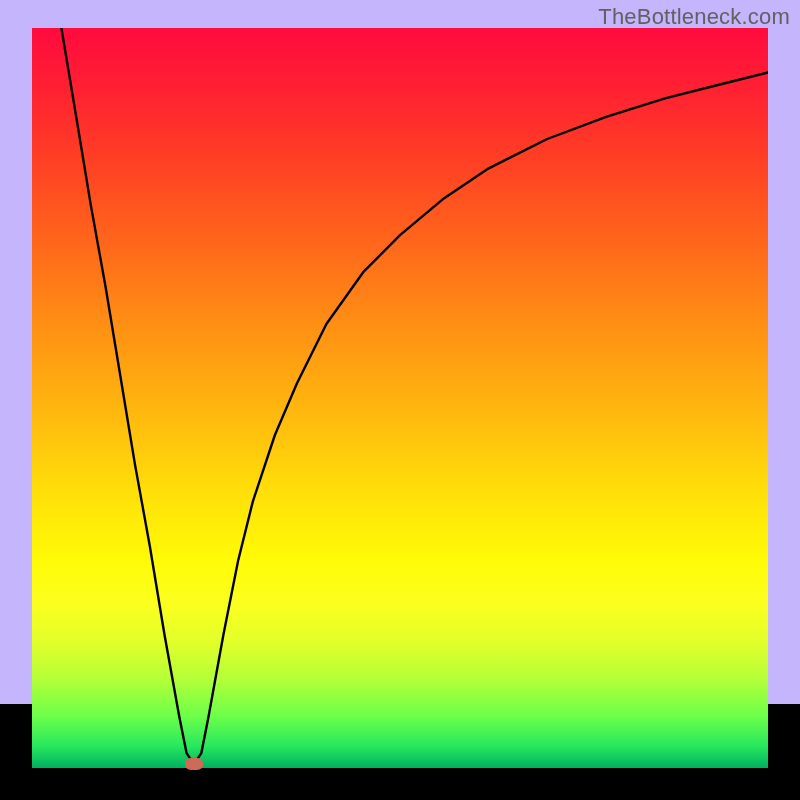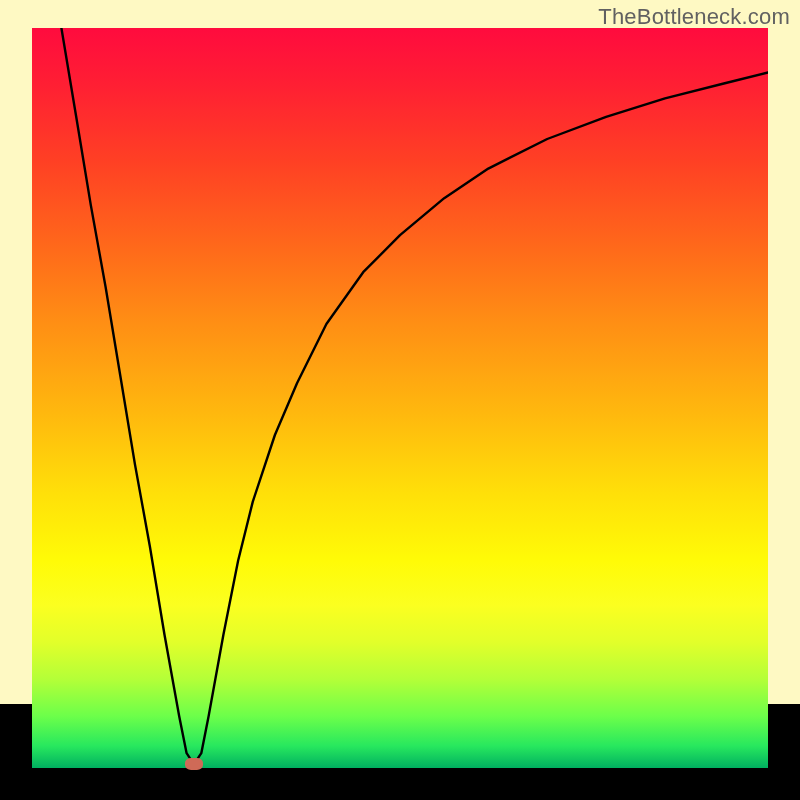--- a/index.html
+++ b/index.html
@@ -8,21 +8,21 @@
     width: 800px;
     height: 800px;
     background: #000;
     font-family: Arial, Helvetica, sans-serif;
     overflow: hidden;
   }
   .frame {
     position: relative;
     width: 800px;
     height: 704px;
-    background: #fef9c3;
+    background: #c4b5fd;
   }
   
   .plot {
     position: absolute;
     left: 32px;
     top: 28px;
     width: 736px;   
     height: 740px;  
     
     background: linear-gradient(to bottom,

